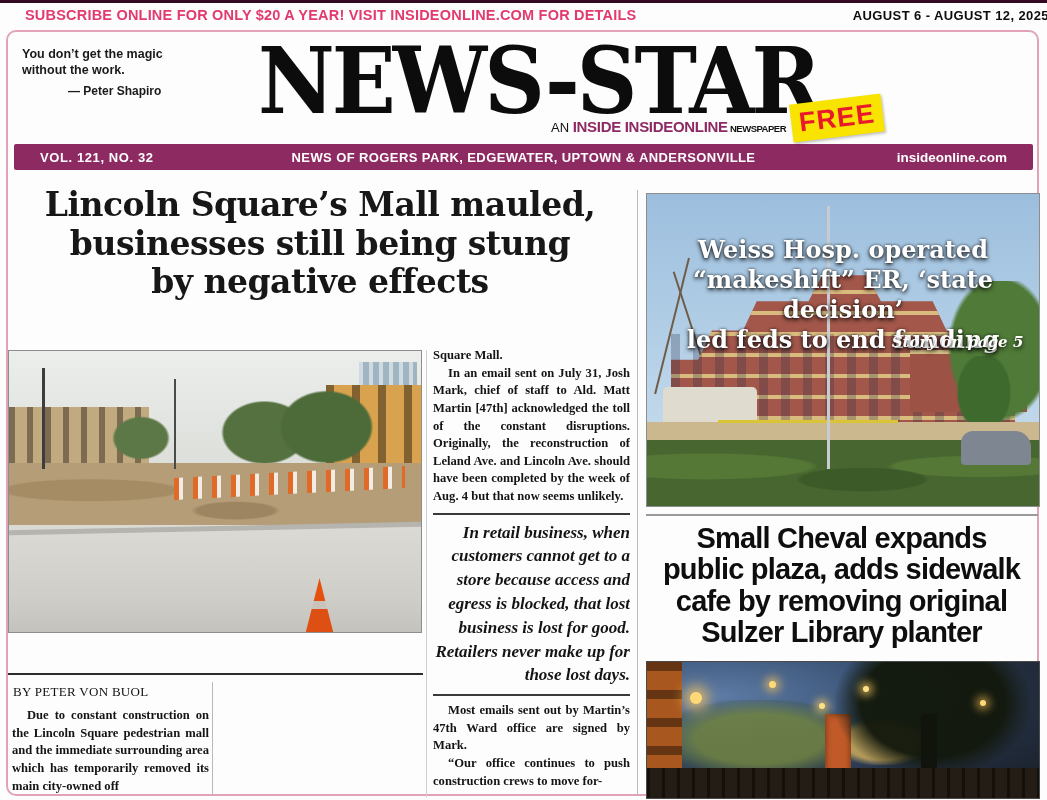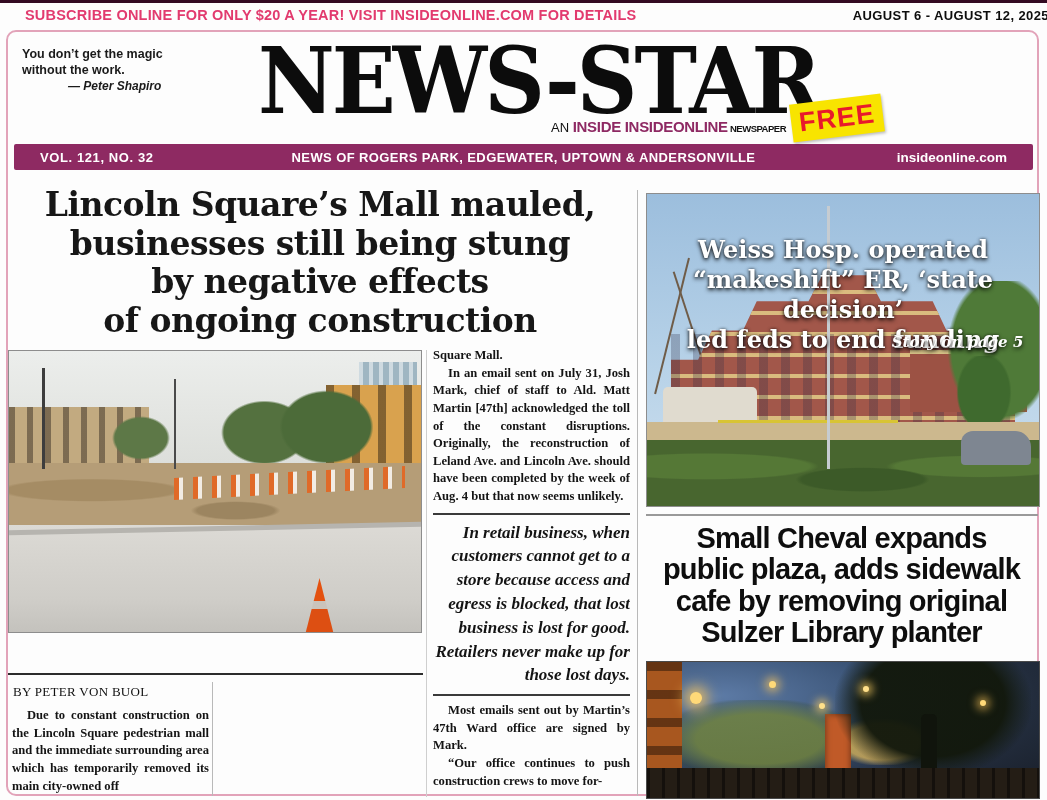--- a/index.html
+++ b/index.html
@@ -10,21 +10,21 @@
   .topline{position:absolute;top:0;left:0;width:1047px;height:3px;background:#330a22;}
   .topbar{position:absolute;top:7px;left:25px;right:14px;display:flex;justify-content:space-between;align-items:center;}
   .subscribe{color:#e23a6e;font-weight:bold;font-size:14.5px;letter-spacing:.2px;}
   .dates{color:#0d0d0d;font-weight:bold;font-size:13px;letter-spacing:.4px;}
 
   
   .frame{position:absolute;left:6px;top:30px;width:1029px;height:762px;border:2px solid #e2a3b9;border-radius:10px;pointer-events:none;}
 
   
   .quote{position:absolute;left:22px;top:46px;width:195px;font-size:12.5px;font-weight:bold;color:#1a1a1a;line-height:1.3;}
-  .quote-attr{font-style:italic;font-size:12px;padding-left:46px;}
+  .quote-attr{font-size:12px;margin-top:5px;padding-left:46px;}
   .mast-title{position:absolute;left:258px;top:26px;width:532px;text-align:center;
       font-family:"DejaVu Serif",serif;font-weight:bold;font-size:84px;letter-spacing:-3px;
       color:#0c0c0c;transform:scaleY(1.10);transform-origin:top center;white-space:nowrap;}
   .tagline{position:absolute;left:420px;top:118px;width:366px;text-align:right;white-space:nowrap;}
   .tag-an{font-size:13px;font-weight:normal;color:#111;}
   .tag-brand{font-size:15px;font-weight:bold;color:#8e2963;letter-spacing:-.3px;}
   .tag-news{font-size:9.5px;font-weight:bold;color:#111;letter-spacing:-.5px;}
   .free-tag{position:absolute;left:791px;top:99px;width:92px;height:38px;background:#f8e400;
       transform:rotate(-7deg);display:flex;align-items:center;justify-content:center;
       font-size:27px;font-weight:bold;color:#e8192c;letter-spacing:1px;z-index:6;box-shadow:1px 2px 3px rgba(0,0,0,.25);}
@@ -164,21 +164,20 @@
   <div class="infobar">
     <span class="bar-vol">VOL. 121, NO. 32</span>
     <span class="bar-cov">NEWS OF ROGERS PARK, EDGEWATER, UPTOWN &amp; ANDERSONVILLE</span>
     <span class="bar-web">insideonline.com</span>
   </div>
 
   <div class="lead-head">
     <div>Lincoln Square’s Mall mauled,</div>
     <div>businesses still being stung</div>
     <div>by negative effects</div>
-    <div>of ongoing construction</div>
   </div>
 
   <div class="photo main-photo">
     <div class="mp-sky"></div>
     <div class="mp-bldg-left"></div>
     <div class="mp-bldg-glass"></div>
     <div class="mp-bldg-right"></div>
     <div class="mp-tree1"></div>
     <div class="mp-tree2"></div>
     <div class="mp-tree3"></div>

